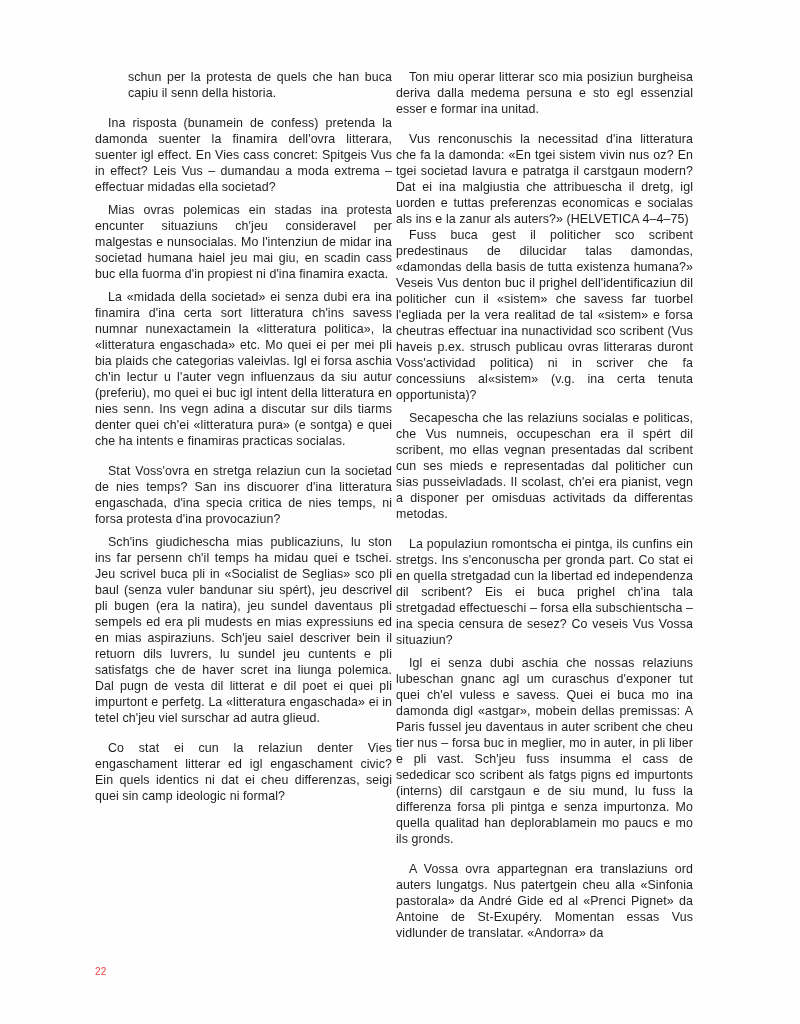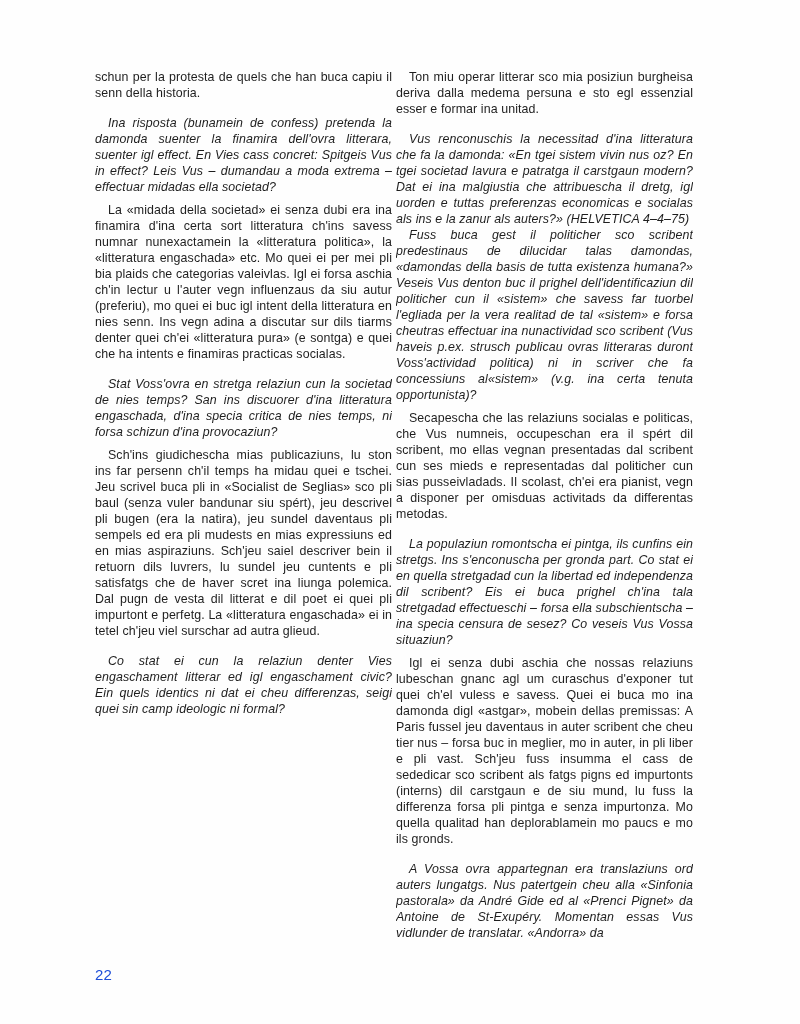--- a/index.html
+++ b/index.html
@@ -26,44 +26,45 @@
     font-size: 12.4px;
     line-height: 16px;
     letter-spacing: 0.1px;
   }
   .col-left  { left: 95px; }
   .col-right { left: 396px; }
   .column p {
     margin: 0;
     text-indent: 13px;
   }
-  .column p.no-indent { text-indent: 0; }
-  .column p.question  { font-style: italic; }
+  .column p.no-indent { text-indent: 0; margin-left: 33px; }
+  .column p.question  { }
   .gap-lg { margin-top: 14px !important; }
   .gap-sm { margin-top: 7px  !important; }
   .gap-none { margin-top: 0 !important; }
   .page-number {
     position: absolute;
     left: 95px;
     top: 966px;
-    font-size: 15px;
+    font-size: 10px;
     letter-spacing: 0.2px;
-    color: #1d4ed8;
+    color: #ef4444;
   }
 </style>
 </head>
 <body>
 
 <div class="page">
 
   <div class="column col-left">
     <p class="no-indent gap-none">schun per la protesta de quels che han buca capiu il senn della historia.</p>
     <p class="question gap-lg">Ina risposta (bunamein de confess) pretenda la damonda suenter la finamira dell'ovra litterara, suenter igl effect. En Vies cass concret: Spitgeis Vus in effect? Leis Vus – dumandau a moda extrema – effectuar midadas ella societad?</p>
+    <p class="gap-sm">Mias ovras polemicas ein stadas ina protesta encunter situaziuns ch'jeu consideravel per malgestas e nunsocialas. Mo l'intenziun de midar ina societad humana haiel jeu mai giu, en scadin cass buc ella fuorma d'in propiest ni d'ina finamira exacta.</p>
     <p class="gap-sm">La «midada della societad» ei senza dubi era ina finamira d'ina certa sort litteratura ch'ins savess numnar nunexactamein la «litteratura politica», la «litteratura engaschada» etc. Mo quei ei per mei pli bia plaids che categorias valeivlas. Igl ei forsa aschia ch'in lectur u l'auter vegn influenzaus da siu autur (preferiu), mo quei ei buc igl intent della litteratura en nies senn. Ins vegn adina a discutar sur dils tiarms denter quei ch'ei «litteratura pura» (e sontga) e quei che ha intents e finamiras practicas socialas.</p>
-    <p class="question gap-lg">Stat Voss'ovra en stretga relaziun cun la societad de nies temps? San ins discuorer d'ina litteratura engaschada, d'ina specia critica de nies temps, ni forsa schizun d'ina provocaziun?</p>
+    <p class="question gap-lg">Stat Voss'ovra en stretga relaziun cun la societad de nies temps? San ins discuorer d'ina litteratura engaschada, d'ina specia critica de nies temps, ni forsa protesta d'ina provocaziun?</p>
     <p class="gap-sm">Sch'ins giudichescha mias publicaziuns, lu ston ins far persenn ch'il temps ha midau quei e tschei. Jeu scrivel buca pli in «Socialist de Seglias» sco pli baul (senza vuler bandunar siu spért), jeu descrivel pli bugen (era la natira), jeu sundel daventaus pli sempels ed era pli mudests en mias expressiuns ed en mias aspiraziuns. Sch'jeu saiel descriver bein il retuorn dils luvrers, lu sundel jeu cuntents e pli satisfatgs che de haver scret ina liunga polemica. Dal pugn de vesta dil litterat e dil poet ei quei pli impurtont e perfetg. La «litteratura engaschada» ei in tetel ch'jeu viel surschar ad autra glieud.</p>
     <p class="question gap-lg">Co stat ei cun la relaziun denter Vies engaschament litterar ed igl engaschament civic? Ein quels identics ni dat ei cheu differenzas, seigi quei sin camp ideologic ni formal?</p>
   </div>
 
   <div class="column col-right">
     <p class="gap-none">Ton miu operar litterar sco mia posiziun burgheisa deriva dalla medema persuna e sto egl essenzial esser e formar ina unitad.</p>
     <p class="question gap-lg">Vus renconuschis la necessitad d'ina litteratura che fa la damonda: «En tgei sistem vivin nus oz? En tgei societad lavura e patratga il carstgaun modern? Dat ei ina malgiustia che attribuescha il dretg, igl uorden e tuttas preferenzas economicas e socialas als ins e la zanur als auters?» (HELVETICA 4–4–75)</p>
     <p class="question gap-none">Fuss buca gest il politicher sco scribent predestinaus de dilucidar talas damondas, «damondas della basis de tutta existenza humana?» Veseis Vus denton buc il prighel dell'identificaziun dil politicher cun il «sistem» che savess far tuorbel l'egliada per la vera realitad de tal «sistem» e forsa cheutras effectuar ina nunactividad sco scribent (Vus haveis p.ex. strusch publicau ovras litteraras duront Voss'actividad politica) ni in scriver che fa concessiuns al«sistem» (v.g. ina certa tenuta opportunista)?</p>
     <p class="gap-sm">Secapescha che las relaziuns socialas e politicas, che Vus numneis, occupeschan era il spért dil scribent, mo ellas vegnan presentadas dal scribent cun ses mieds e representadas dal politicher cun sias pusseivladads. Il scolast, ch'ei era pianist, vegn a disponer per omisduas activitads da differentas metodas.</p>
     <p class="question gap-lg">La populaziun romontscha ei pintga, ils cunfins ein stretgs. Ins s'enconuscha per gronda part. Co stat ei en quella stretgadad cun la libertad ed independenza dil scribent? Eis ei buca prighel ch'ina tala stretgadad effectueschi – forsa ella subschientscha – ina specia censura de sesez? Co veseis Vus Vossa situaziun?</p>

